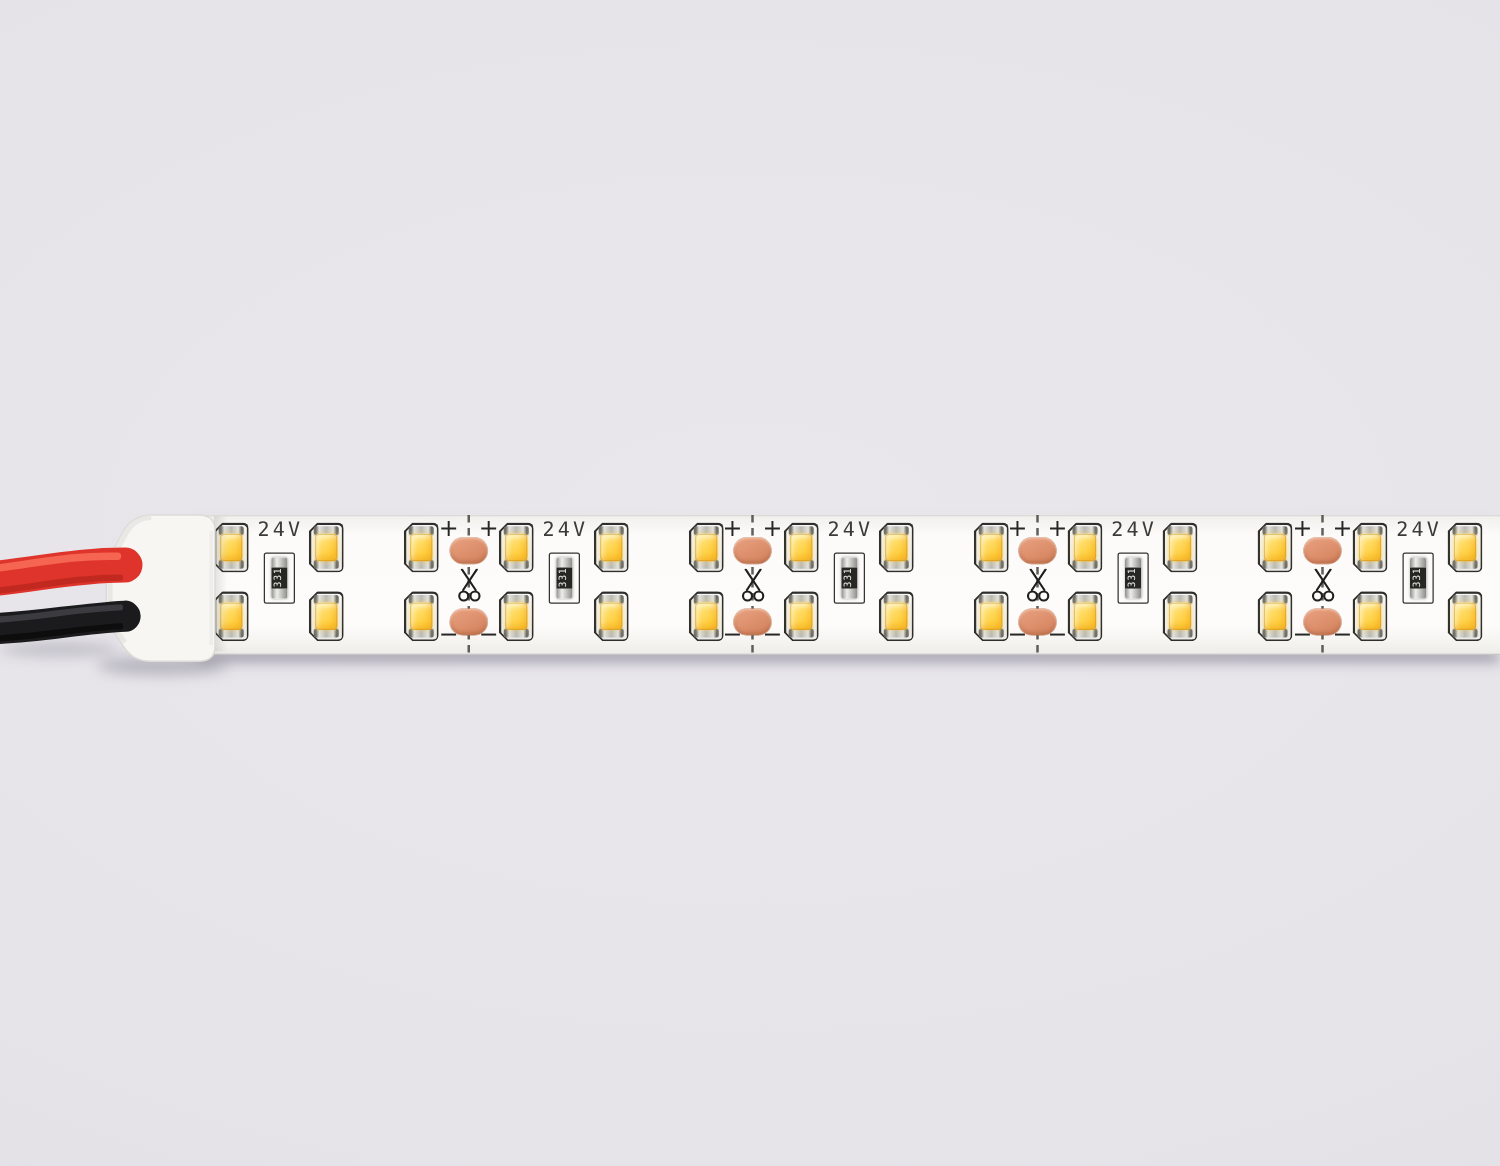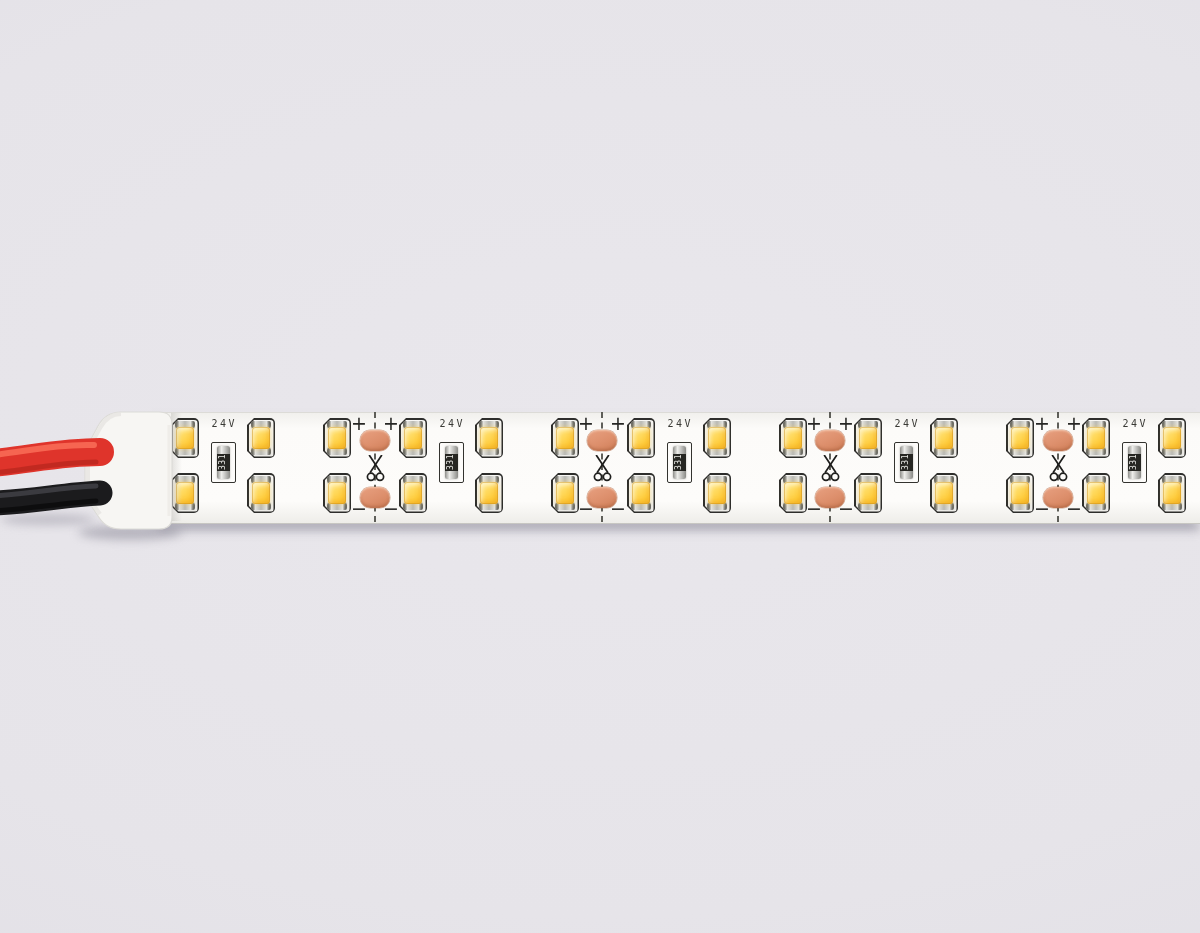--- a/index.html
+++ b/index.html
@@ -57,21 +57,21 @@
                0 0 0 0.5px rgba(168,98,64,.55);
   }
   .scissors{position:absolute;width:19px;height:29px;}
   .mark{
     position:absolute;transform:translate(-50%,-50%);
     color:#262624;font-size:19px;line-height:1;font-weight:400;
   }
   
   .vlabel{
     position:absolute;transform:translate(-50%,-50%);
-    font-family:"DejaVu Sans Mono",monospace;font-size:10px;letter-spacing:2.5px;
+    font-family:"DejaVu Sans Mono",monospace;font-size:16px;letter-spacing:2.5px;
     color:#3A3A36;white-space:nowrap;text-indent:2.5px;
   }
   .routline{
     position:absolute;width:25px;height:41px;border:1.5px solid #33332F;border-radius:2px;
     box-sizing:border-box;
   }
   .rbody{
     position:absolute;width:13px;height:33px;display:flex;flex-direction:column;
     border-radius:2.5px;overflow:hidden;box-shadow:0 0 2px rgba(60,60,55,.4);
   }

